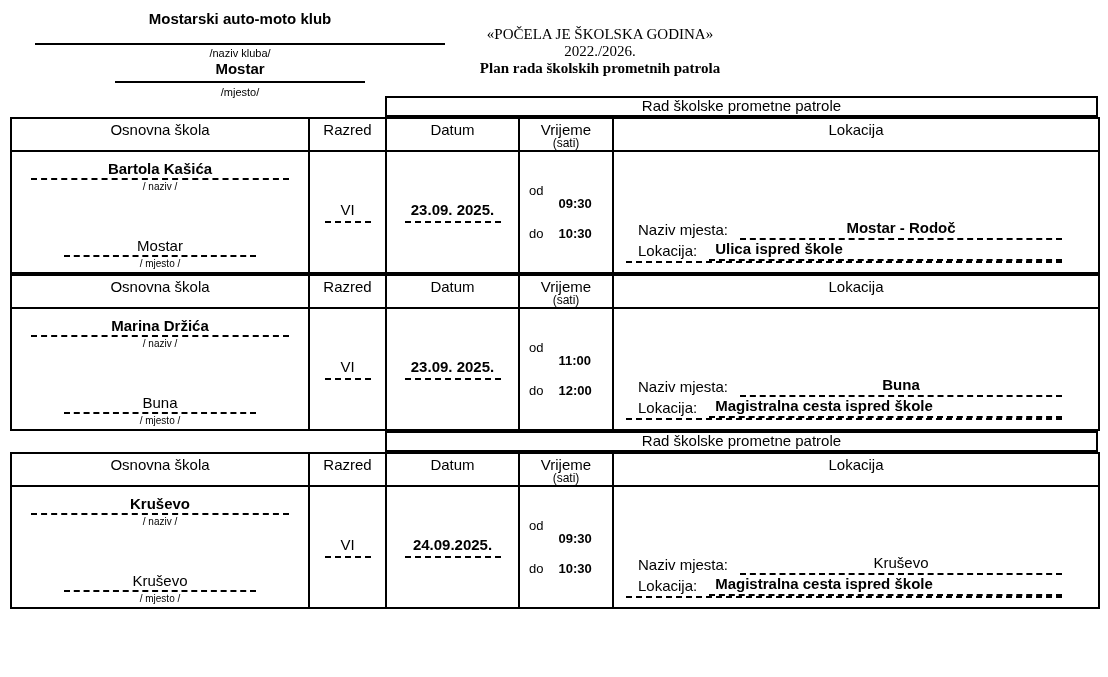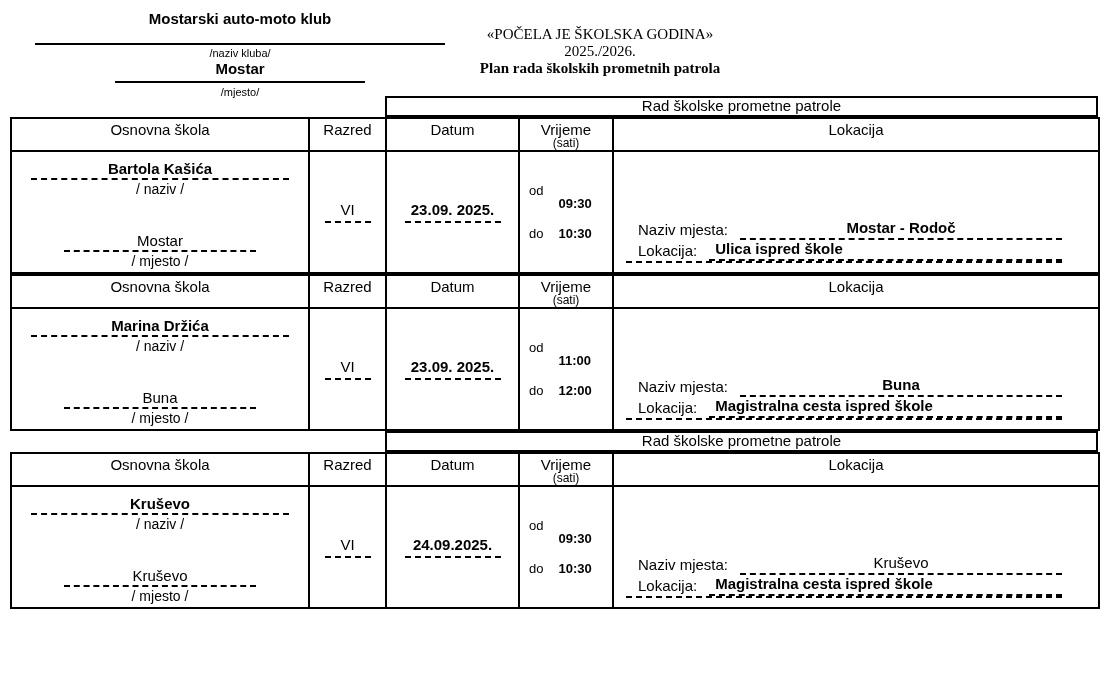--- a/index.html
+++ b/index.html
@@ -53,21 +53,21 @@
   .cell-inner { height: 120px; }
 
   
   .school-inner {
     display: flex; flex-direction: column; justify-content: space-between;
     align-items: center; padding: 8px 0 3px; height: 120px;
   }
   .fld { text-align: center; border-bottom: 2px dashed #000; padding-bottom: 1px; }
   .school-name { width: 258px; font-size: 15px; font-weight: bold; }
   .school-place { width: 192px; font-size: 15px; }
-  .caption { font-size: 14px; margin-top: 1px; text-align: right; }
+  .caption { font-size: 10px; margin-top: 1px; text-align: right; }
   .grp { display: flex; flex-direction: column; align-items: center; }
 
   
   .mid-inner { display: flex; align-items: center; justify-content: center; height: 120px; }
   .grade-box { width: 46px; text-align: center; font-size: 15px; border-bottom: 2px dashed #000; padding-bottom: 3px; }
   .date-box { min-width: 96px; text-align: center; font-size: 15px; font-weight: bold; border-bottom: 2px dashed #000; padding: 0 5px 3px; }
 
   
   .time-inner { display: flex; flex-direction: column; justify-content: center; height: 120px; padding-left: 9px; row-gap: 15px; }
   .time-row { display: flex; column-gap: 15px; font-size: 13px; align-items: center; }
@@ -91,21 +91,21 @@
 
 <div class="club-block">
   <div class="club-name">Mostarski auto-moto klub</div>
   <div class="club-caption">/naziv kluba/</div>
   <div class="place-name">Mostar</div>
   <div class="place-caption">/mjesto/</div>
 </div>
 
 <div class="title-block">
   <div>«POČELA JE ŠKOLSKA GODINA»</div>
-  <div>2025./2026.</div>
+  <div>2022./2026.</div>
   <div class="bold">Plan rada školskih prometnih patrola</div>
 </div>
 
 <div class="table-wrap">
 
   <div class="band">
     <span>Rad školske prometne patrole</span>
   </div>
   <table class="patrol">
     <colgroup>

